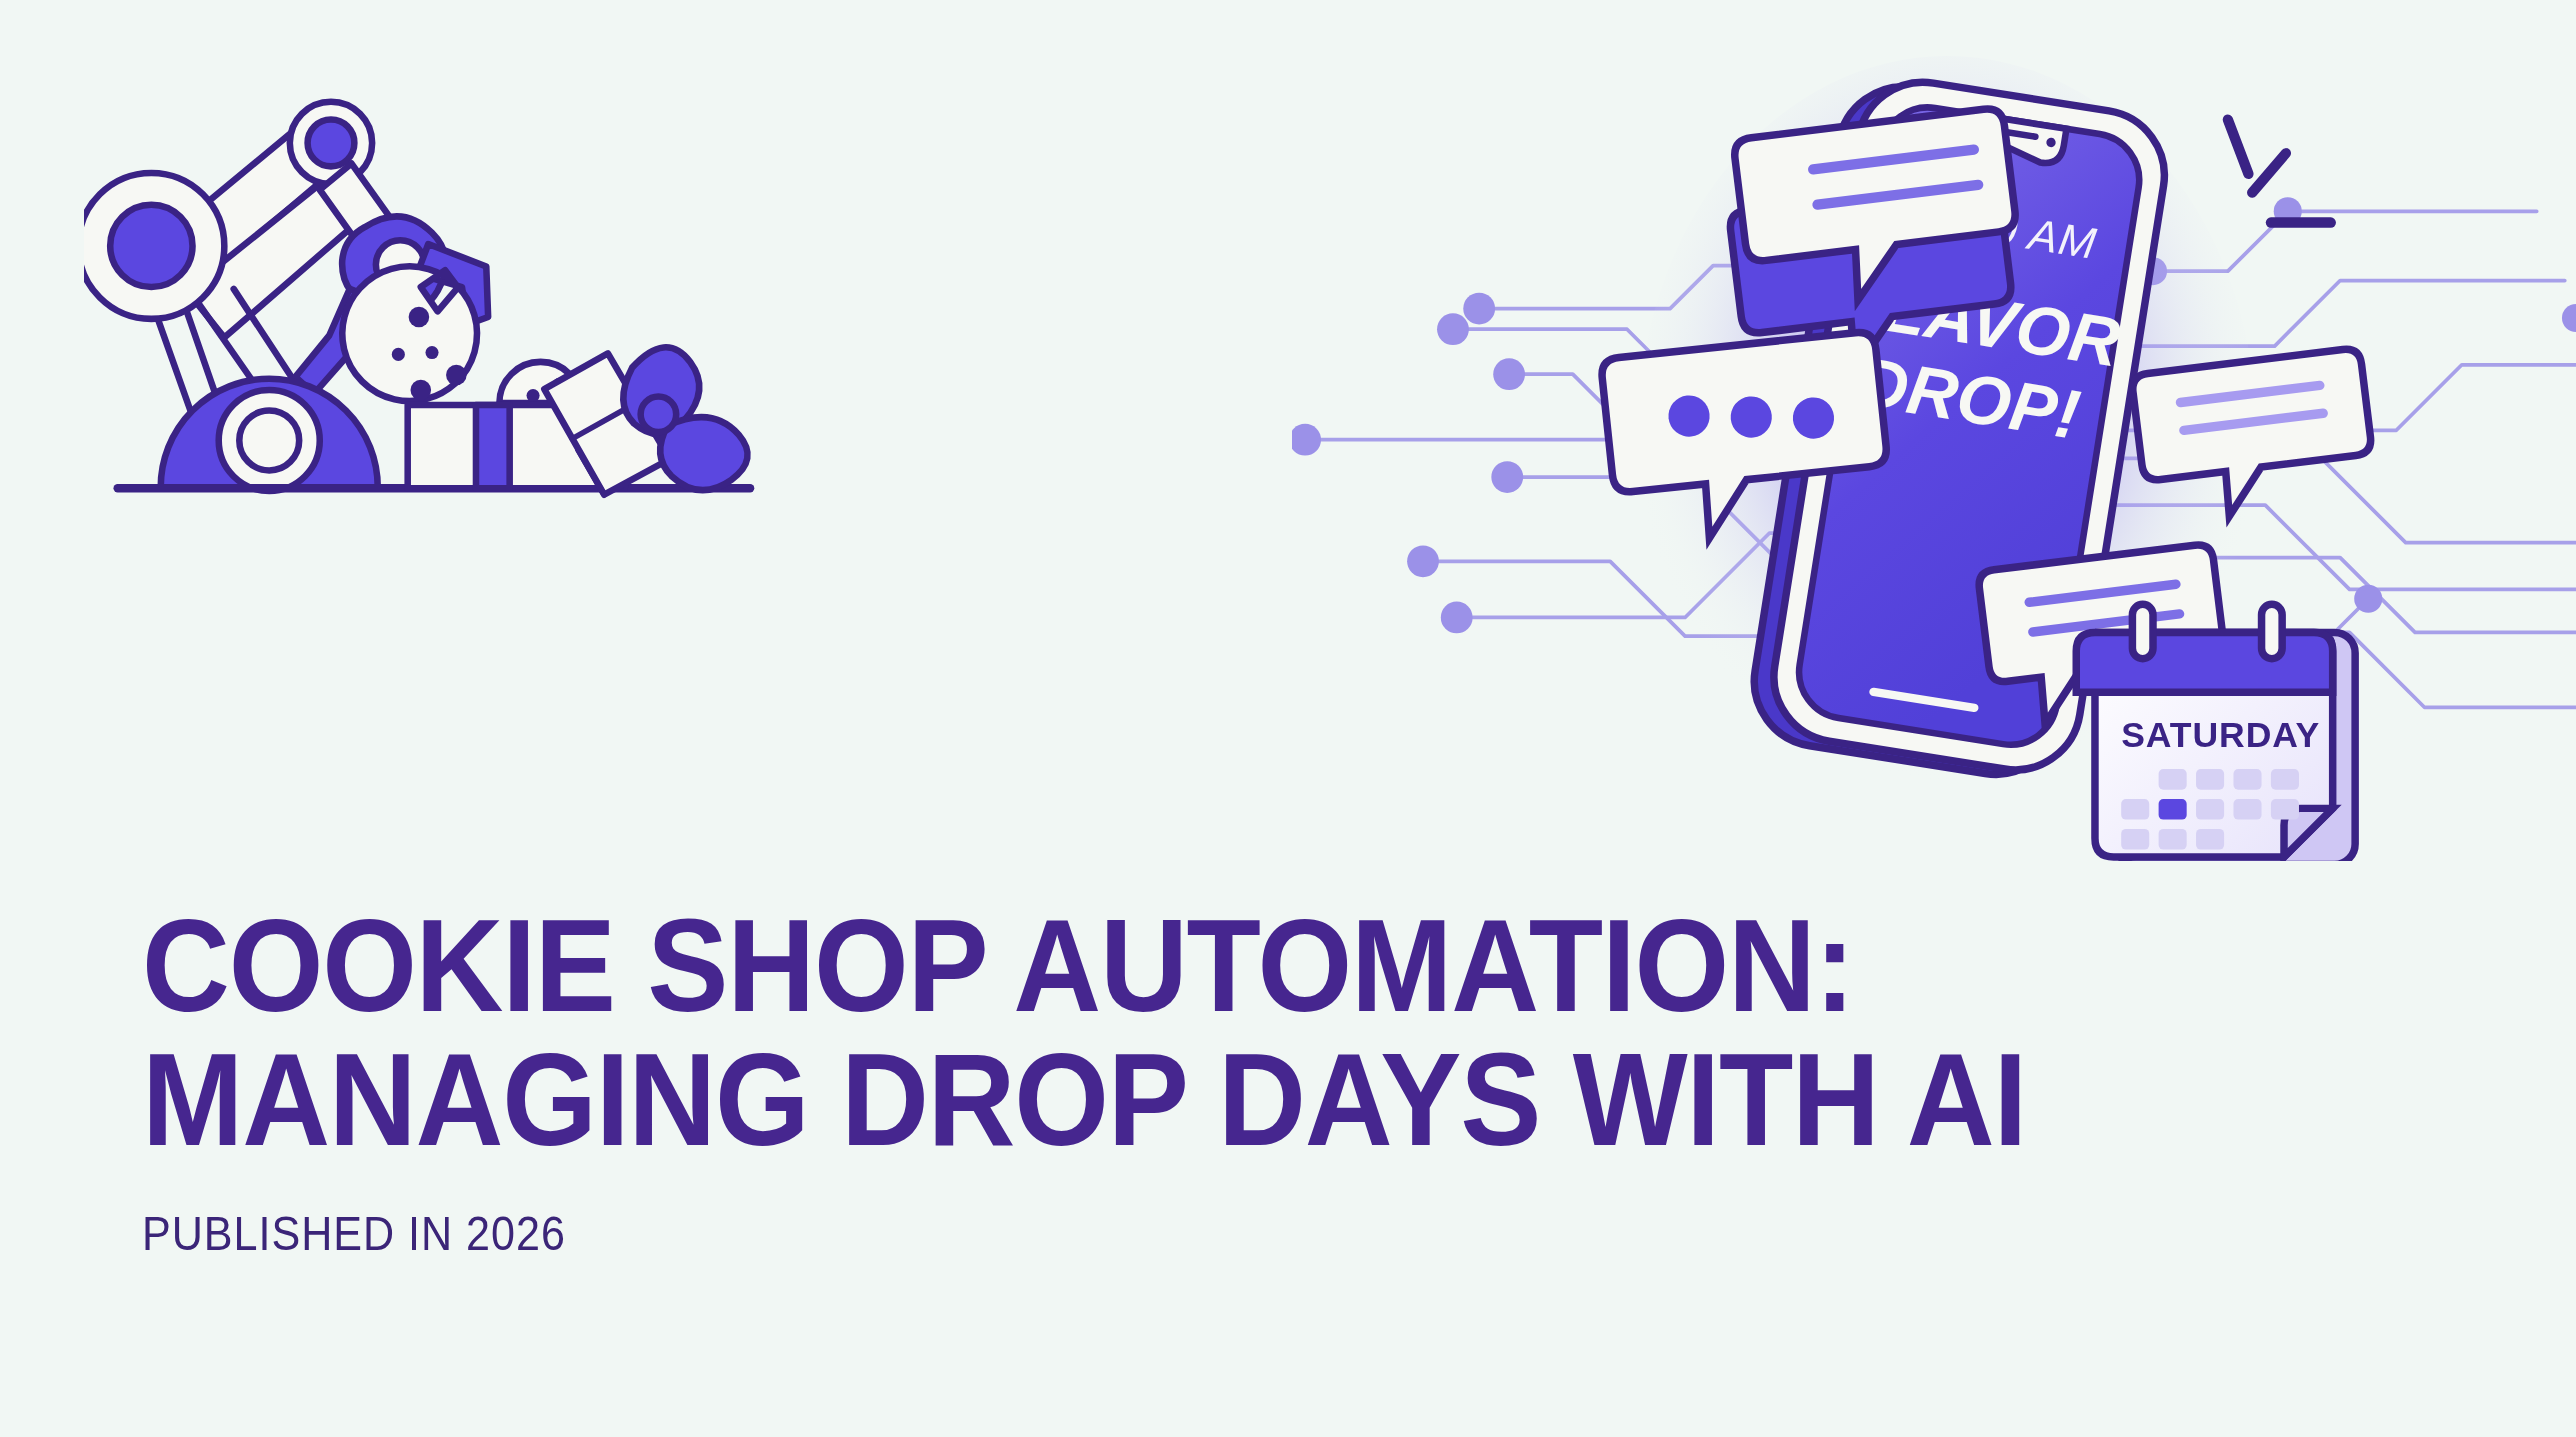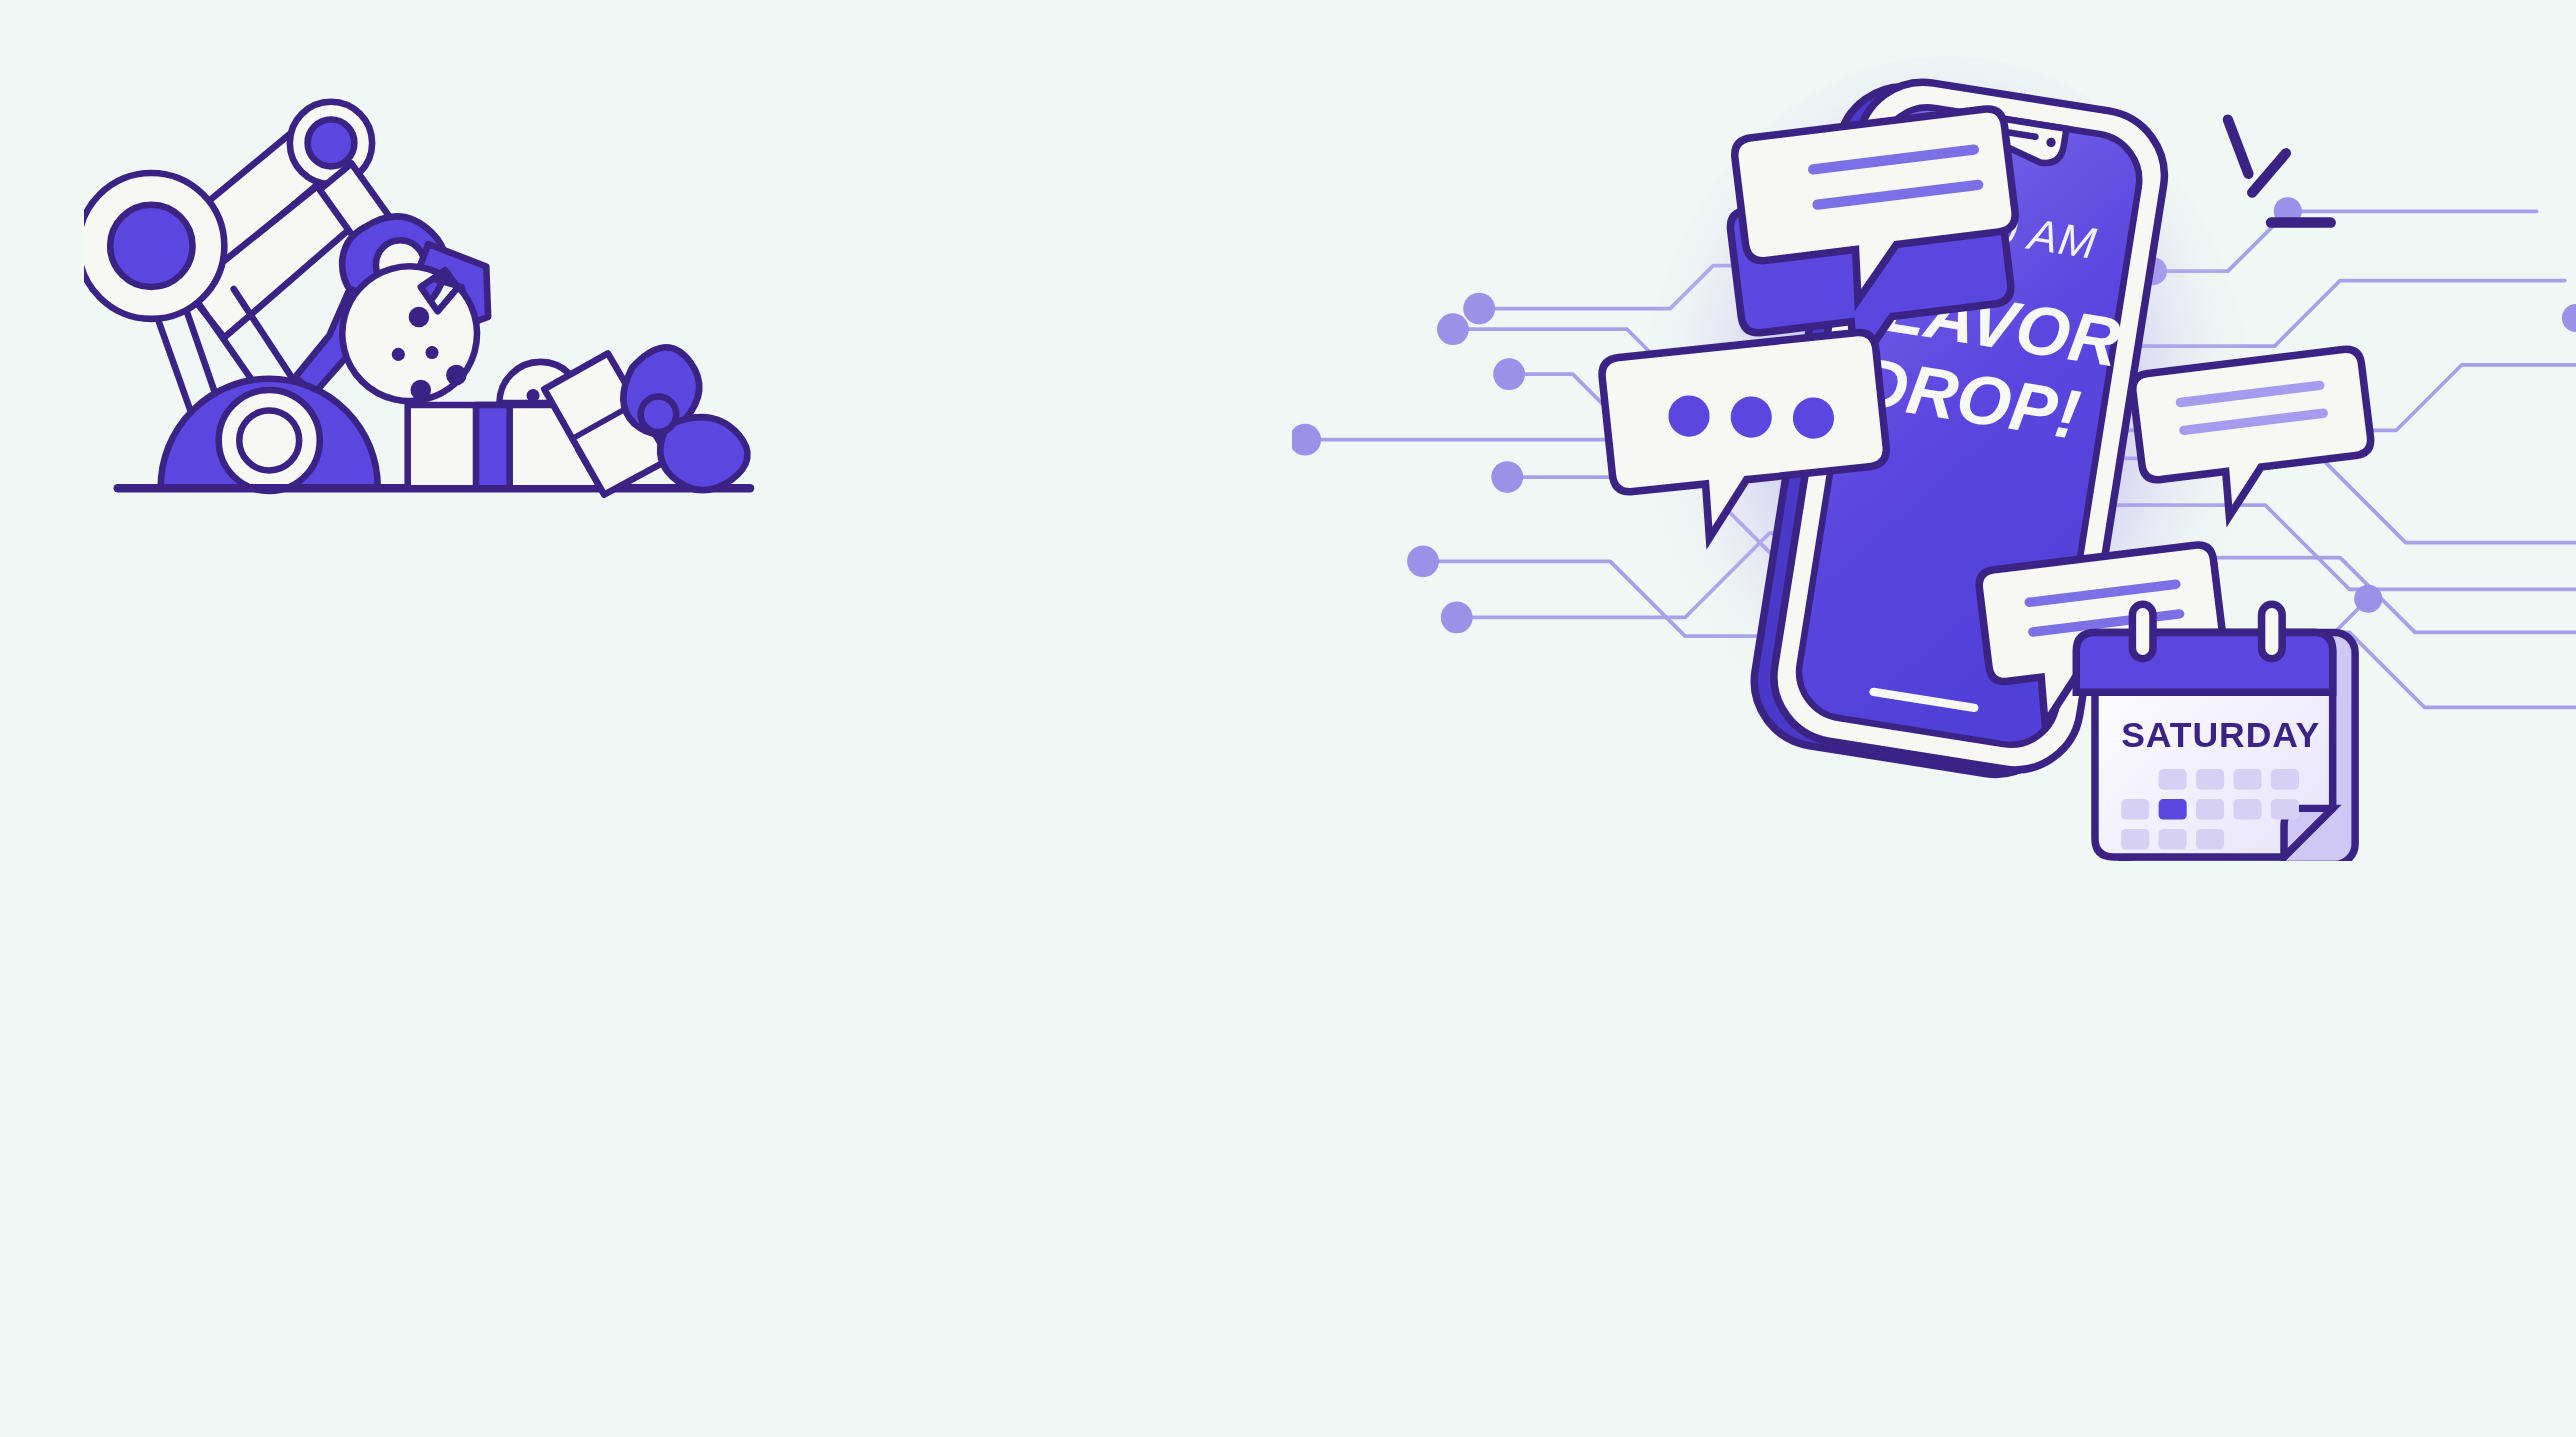--- a/index.html
+++ b/index.html
@@ -239,15 +239,20 @@
           <rect x="1046" y="814" width="30" height="22" rx="5"></rect>
 
           <rect x="886" y="846" width="30" height="22" rx="5"></rect>
           <rect x="926" y="846" width="30" height="22" rx="5"></rect>
           <rect x="966" y="846" width="30" height="22" rx="5"></rect>
         </g>
       </g>
     </svg>
   </div>
 
+  <div id="headline-block">
+    <div class="title-line">COOKIE SHOP AUTOMATION:</div>
+    <div class="title-line">MANAGING DROP DAYS WITH AI</div>
+    <div id="subtitle">PUBLISHED IN 2026</div>
+  </div>
 
 </div>
 
 
 </body></html>

